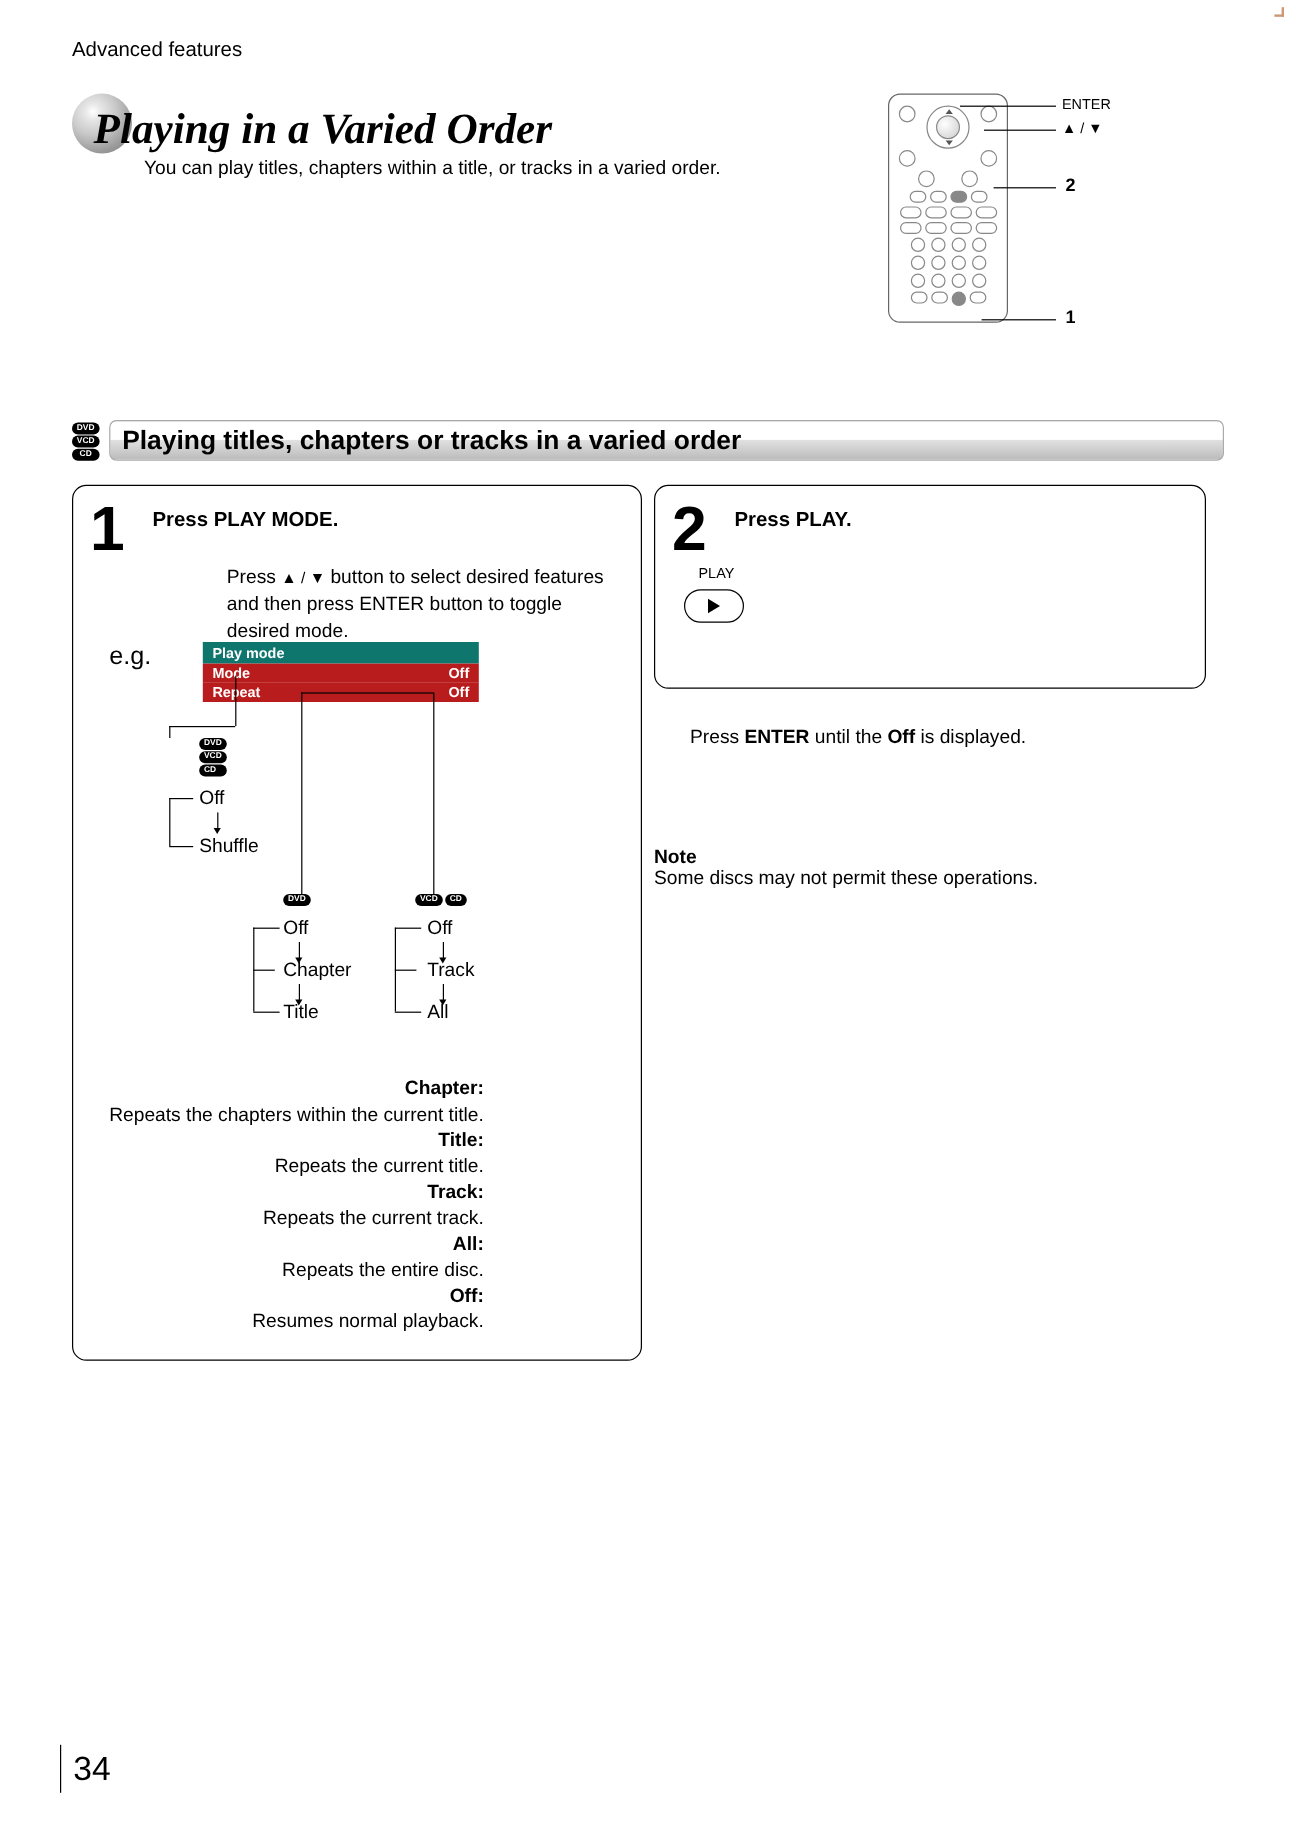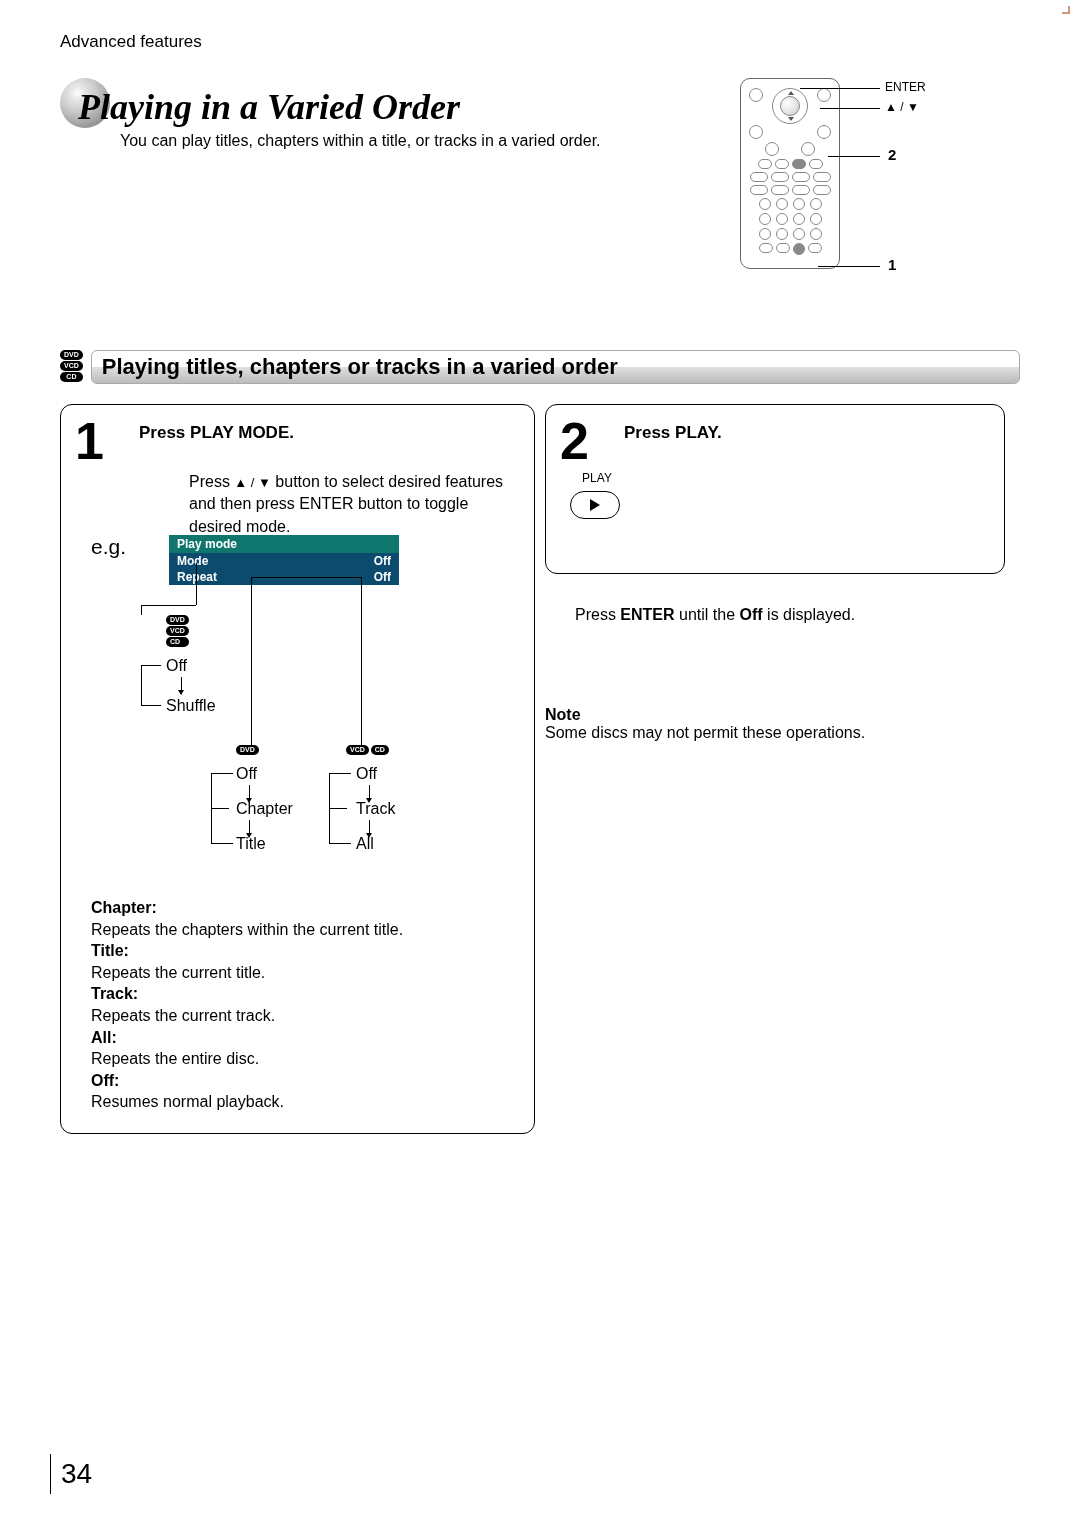--- a/index.html
+++ b/index.html
@@ -73,21 +73,21 @@
   .pill { width:18px; height:10px; border:1px solid #888; border-radius:5px;}
   .pill.s { width:14px;}
   .pill.dk { background:#888;}
   .callout { position:absolute; font-size:15px; font-weight:bold; }
   .callout.n { font-weight:normal; font-size:12px; }
   .leader { position:absolute; border-top:1px solid #000; }
   
   .subheading-bar {
     margin-top: 200px;
     display:flex;
-    align-items:flex-start;
+    align-items:flex-end;
   }
   .disc-badges {
     display:flex;
     flex-direction:column;
     gap:1px;
     margin-right:8px;
   }
   .disc-badge {
     font-size:7px;
     font-weight:bold;
@@ -125,53 +125,53 @@
   .step-num {
     font-size: 52px;
     font-weight: bold;
     font-family: Arial, sans-serif;
     position:absolute;
     top:6px; left:14px;
   }
   .step-title {
     font-size:17px;
     font-weight:bold;
-    margin-left: 60px;
+    margin-left: 48px;
     margin-bottom: 28px;
   }
   .step-text {
     font-size:16px;
     margin-left: 110px;
     line-height:1.4;
   }
   .eg { position:absolute; left:30px; top:130px; font-size:21px;}
   .osd {
     position:absolute;
     left:108px; top:130px;
     width:230px;
     font-size:12px;
     color:#fff;
   }
   .osd-head { background:#0f766e; padding:2px 8px; font-weight:bold;}
-  .osd-row { background:#0c4a6e; padding:1px 8px; display:flex; font-weight:bold;}
+  .osd-row { background:#b91c1c; padding:1px 8px; display:flex; font-weight:bold;}
   .osd-row span:first-child { flex:1;}
   
   .diagram { position:absolute; left:50px; top:200px; width:380px; height:270px;}
   .diag-text { position:absolute; font-size:16px; }
   .arrow-v { position:absolute; width:1px; height:14px; background:#000;}
   .arrow-v::after { content:''; position:absolute; bottom:-4px; left:-3px; border-left:3.5px solid transparent; border-right:3.5px solid transparent; border-top:5px solid #000;}
   .diag-line-h { position:absolute; border-top:1px solid #000; height:1px;}
   .diag-line-v { position:absolute; border-left:1px solid #000; width:1px;}
   .badge-row { display:flex; gap:2px;}
   .disc-pill {
     font-size:7px; font-weight:bold; background:#000; color:#fff;
     border-radius:8px; padding:0 4px; line-height:10px; display:inline-block;
   }
   
-  .defs { position:absolute; left:30px; bottom:20px; font-size:16px; line-height:1.35;}
+  .defs { position:absolute; left:30px; bottom:20px; font-size:16px; line-height:1.35;text-align:right;}
   .defs b { display:block;}
   .resume-head {
     font-size:17px;
     font-weight:bold;
     display:flex;
     align-items:center;
   }
   .black-sq { width:13px; height:13px; background:#000; margin-right:8px;}
   .body-text { font-size:16px; margin-left:30px; line-height:1.4; }
   .note-block { margin-top:80px; font-size:16px;}

